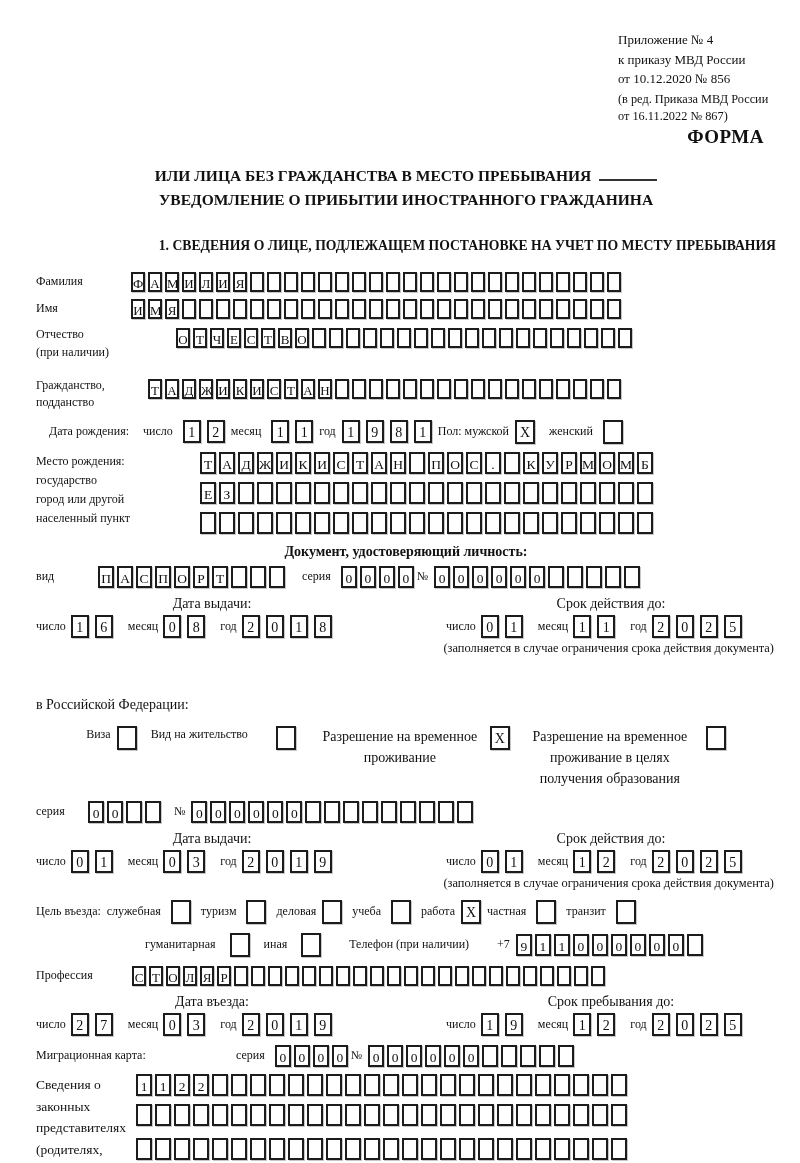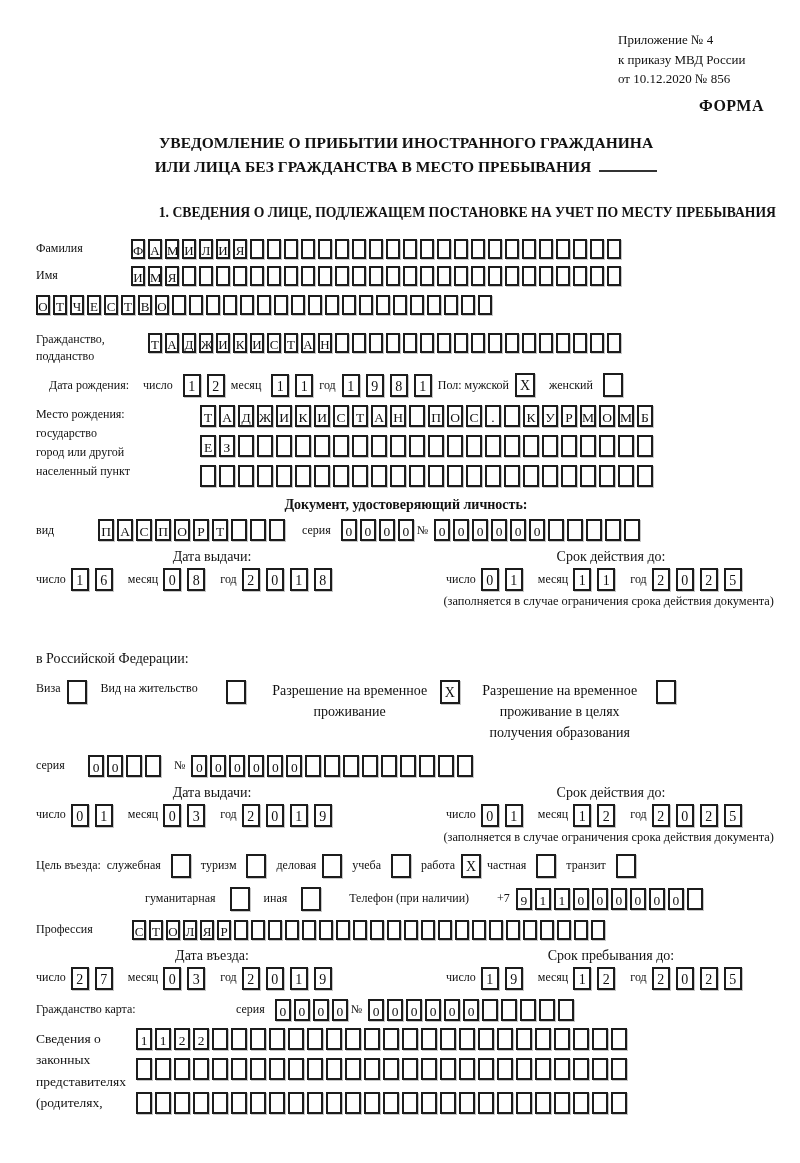--- a/index.html
+++ b/index.html
@@ -6,21 +6,21 @@
   html,body { background:#ffffff; }
   body {
     width:800px; height:1163px;
     font-family:"Liberation Serif","DejaVu Serif",serif;
     color:#111;
     padding:30px 24px 0 36px;
     overflow:hidden;
   }
   .hdr-right { margin-left:582px; font-size:13px; line-height:1.5; }
   .hdr-right .rev { font-size:12.3px; margin-top:2px; line-height:1.45; }
-  .form-label { text-align:right; font-weight:bold; font-size:16px; margin-top:8px; padding-right:12px; letter-spacing:.5px; }
+  .form-label { text-align:right; font-weight:bold; font-size:19px; margin-top:0; padding-right:12px; letter-spacing:.5px; }
   .title { text-align:center; font-weight:bold; font-size:15.5px; margin-top:16px; line-height:1.55; }
   .blank-line { display:inline-block; width:58px; border-bottom:2px solid #333; height:12px; margin-left:8px; }
   .sec-head { text-align:right; font-weight:bold; font-size:13.7px; margin-top:26px; }
 
   .row { display:flex; align-items:flex-start; margin-top:7px; }
   .lbl { font-size:12px; line-height:1.45; white-space:nowrap; }
   .lblcol { flex:0 0 auto; }
 
   .cells { display:inline-flex; flex:0 0 auto; }
   .cell {
@@ -54,28 +54,32 @@
   .para { font-size:14px; line-height:1.9; margin-top:10px; }
   .center { align-items:center; }
 </style>
 </head>
 <body>
 
 <div class="hdr-right">
   <div>Приложение № 4</div>
   <div>к приказу МВД России</div>
   <div>от 10.12.2020 № 856</div>
+  <div class="rev">
+    <div>(в ред. Приказа МВД России</div>
+    <div>от 16.11.2022 № 867)</div>
+  </div>
 </div>
 <div class="form-label">ФОРМА</div>
 
 <div class="title">
-  <div>УВЕДОМЛЕНИЕ О ПРИБЫТИИ ИНОСТРАННОГО ГРАЖДАНИНА</div>
   <div>
     <span>ИЛИ ЛИЦА БЕЗ ГРАЖДАНСТВА В МЕСТО ПРЕБЫВАНИЯ</span><span class="blank-line"></span>
   </div>
+  <div>УВЕДОМЛЕНИЕ О ПРИБЫТИИ ИНОСТРАННОГО ГРАЖДАНИНА</div>
 </div>
 
 <div class="sec-head">1. СВЕДЕНИЯ О ЛИЦЕ, ПОДЛЕЖАЩЕМ ПОСТАНОВКЕ НА УЧЕТ ПО МЕСТУ ПРЕБЫВАНИЯ</div>
 
 <div class="row center" style="margin-top:18px;">
   <span class="lbl lblcol" style="width:95px;">Фамилия</span>
   <span class="cells cells-std">
       <span class="cell">Ф</span>
       <span class="cell">А</span>
       <span class="cell">М</span>
@@ -136,20 +140,24 @@
       <span class="cell"></span>
       <span class="cell"></span>
       <span class="cell"></span>
       <span class="cell"></span>
       <span class="cell"></span>
       <span class="cell"></span>
     </span>
 </div>
 
 <div class="row">
+  <span class="lbl lblcol" style="width:140px;">
+    <span>Отчество</span><br>
+    <span>(при наличии)</span>
+  </span>
   <span class="cells cells-std" style="margin-top:2px;">
       <span class="cell">О</span>
       <span class="cell">Т</span>
       <span class="cell">Ч</span>
       <span class="cell">Е</span>
       <span class="cell">С</span>
       <span class="cell">Т</span>
       <span class="cell">В</span>
       <span class="cell">О</span>
       <span class="cell"></span>
@@ -418,21 +426,21 @@
         </span>
     </div>
   </div>
 </div>
 <div class="note note-right">(заполняется в случае ограничения срока действия документа)</div>
 
 <div class="para">
   <br>
   <span>в Российской Федерации:</span>
 </div>
-<div class="row" style="">
+<div class="row" style="justify-content:center;">
   <span class="lbl">Виза</span>
     <span class="gap6"></span>
   <span class="checkbox"></span>
     <span class="gap14"></span>
   <span class="lbl">Вид на жительство</span>
     <span class="gap14"></span>
     <span class="gap14"></span>
   <span class="checkbox"></span>
     <span class="gap14"></span>
     <span class="gap6"></span>
@@ -658,21 +666,21 @@
           <span class="cell">2</span>
           <span class="cell">0</span>
           <span class="cell">2</span>
           <span class="cell">5</span>
         </span>
     </div>
   </div>
 </div>
 
 <div class="row center" style="margin-top:9px;">
-  <span class="lbl" style="width:200px;">Гражданство карта:</span>
+  <span class="lbl" style="width:200px;">Миграционная карта:</span>
   <span class="lbl">серия</span>
     <span class="gap10"></span>
   <span class="cells cells-med">
       <span class="cell">0</span>
       <span class="cell">0</span>
       <span class="cell">0</span>
       <span class="cell">0</span>
     </span>
   <span class="lbl">№</span>
     <span class="gap6"></span>

